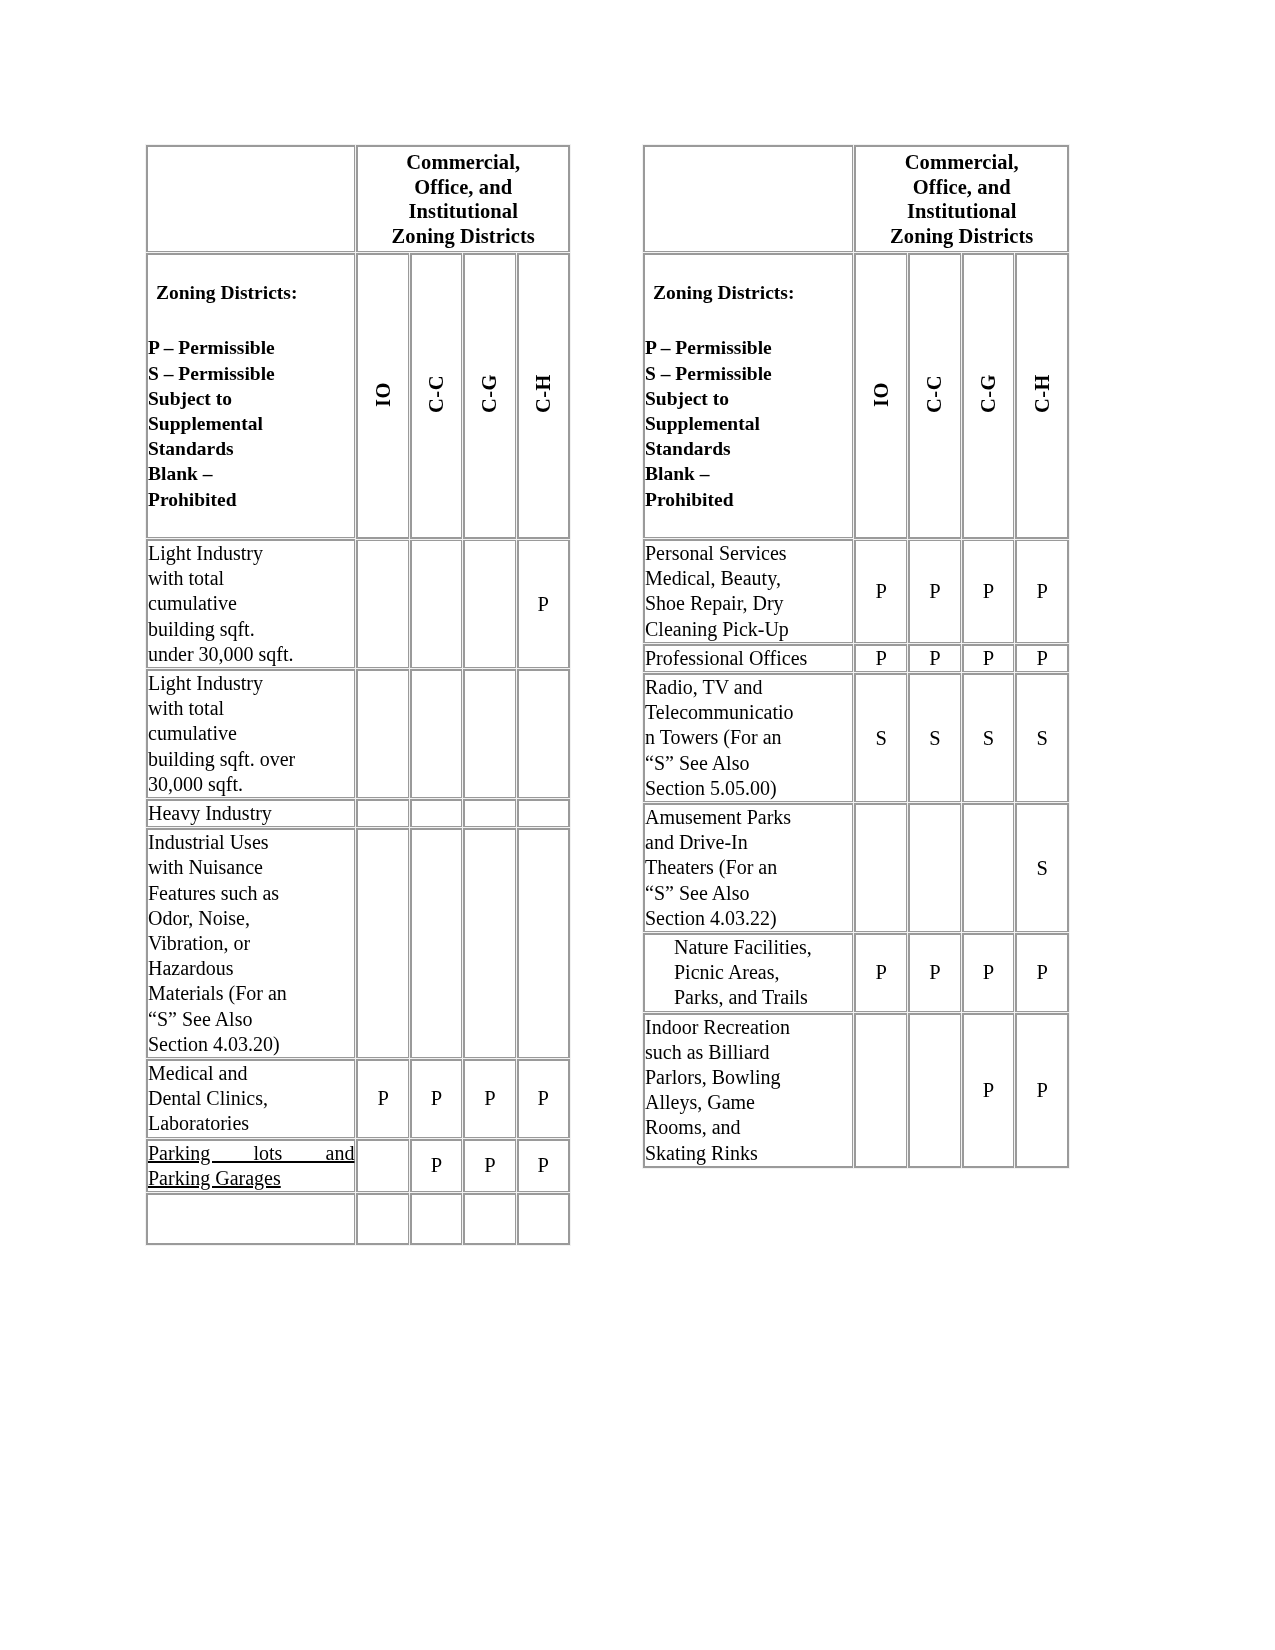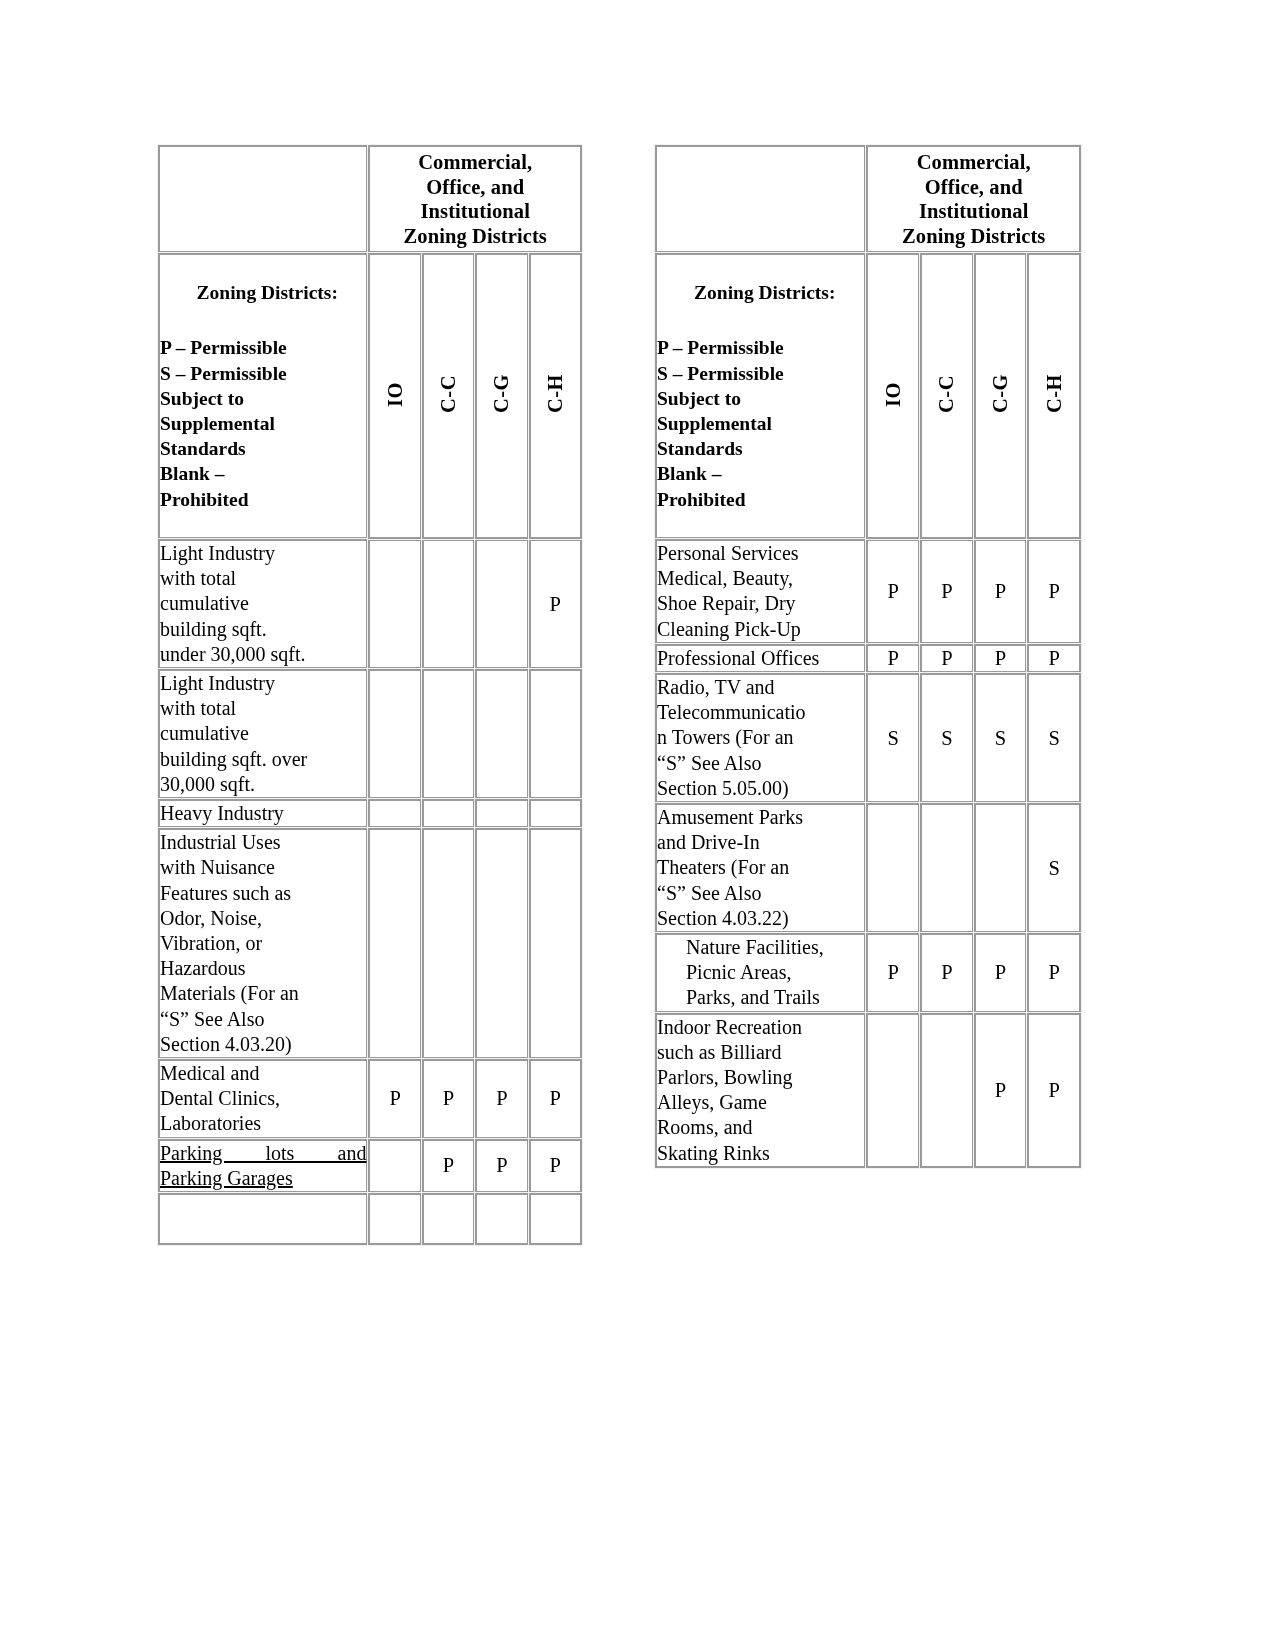--- a/index.html
+++ b/index.html
@@ -11,21 +11,21 @@
     width: 1275px;
     height: 1650px;
     position: relative;
     font-family: "Liberation Serif", "DejaVu Serif", serif;
     color: #000000;
     overflow: hidden;
   }
 
   .page {
     position: absolute;
-    left: 12px; top: 0;
+    left: 0; top: 0;
     width: 1218px;
     height: 1650px;
     border-radius: 21px;
   }
 
   
   .ztable {
     position: absolute;
     border-collapse: separate;
     border-spacing: 0;
@@ -61,21 +61,21 @@
 
   
   .legend-cell {
     height: 282px;
     font-weight: bold;
     font-size: 19.5px;
     line-height: 25.2px;
     padding: 10px 6px 6px 14px;
     vertical-align: top;
   }
-  .legend-title { margin: 0 0 0 8px; text-align: center; }
+  .legend-title { margin: 0 0 0 8px; }
   .legend-gap { height: 30px; }
   .legend-lines { margin: 0; }
 
   .rot-cell {
     height: 282px;
     text-align: center;
     vertical-align: middle;
     position: relative;
   }
   .rot-inner {

